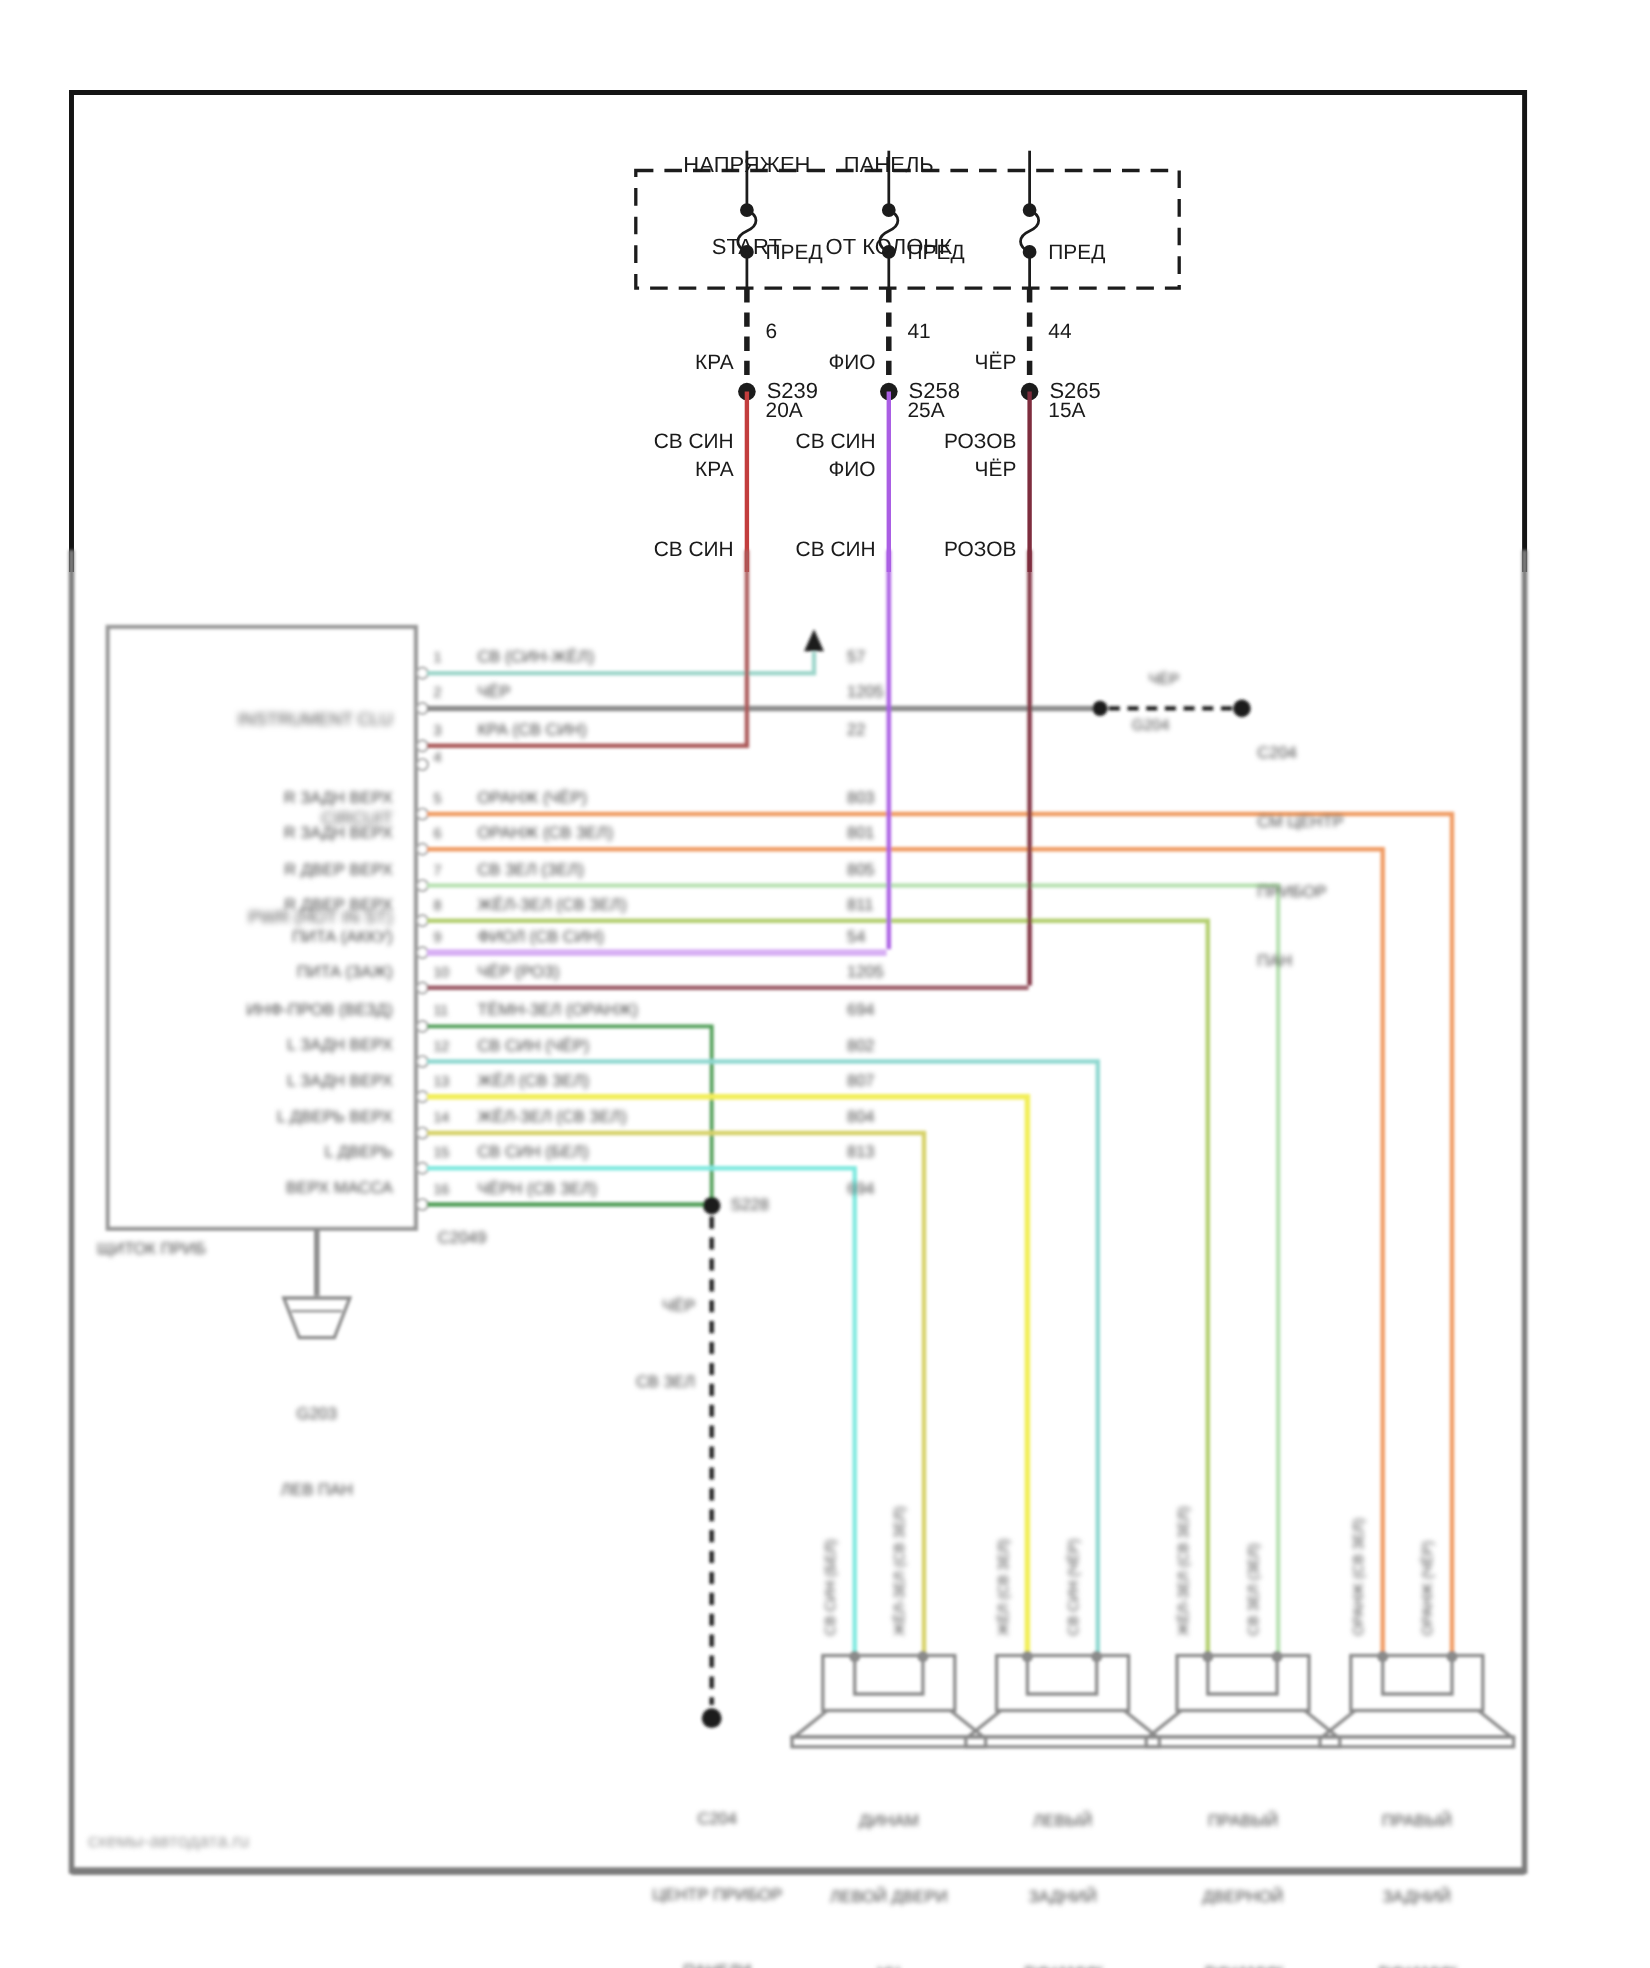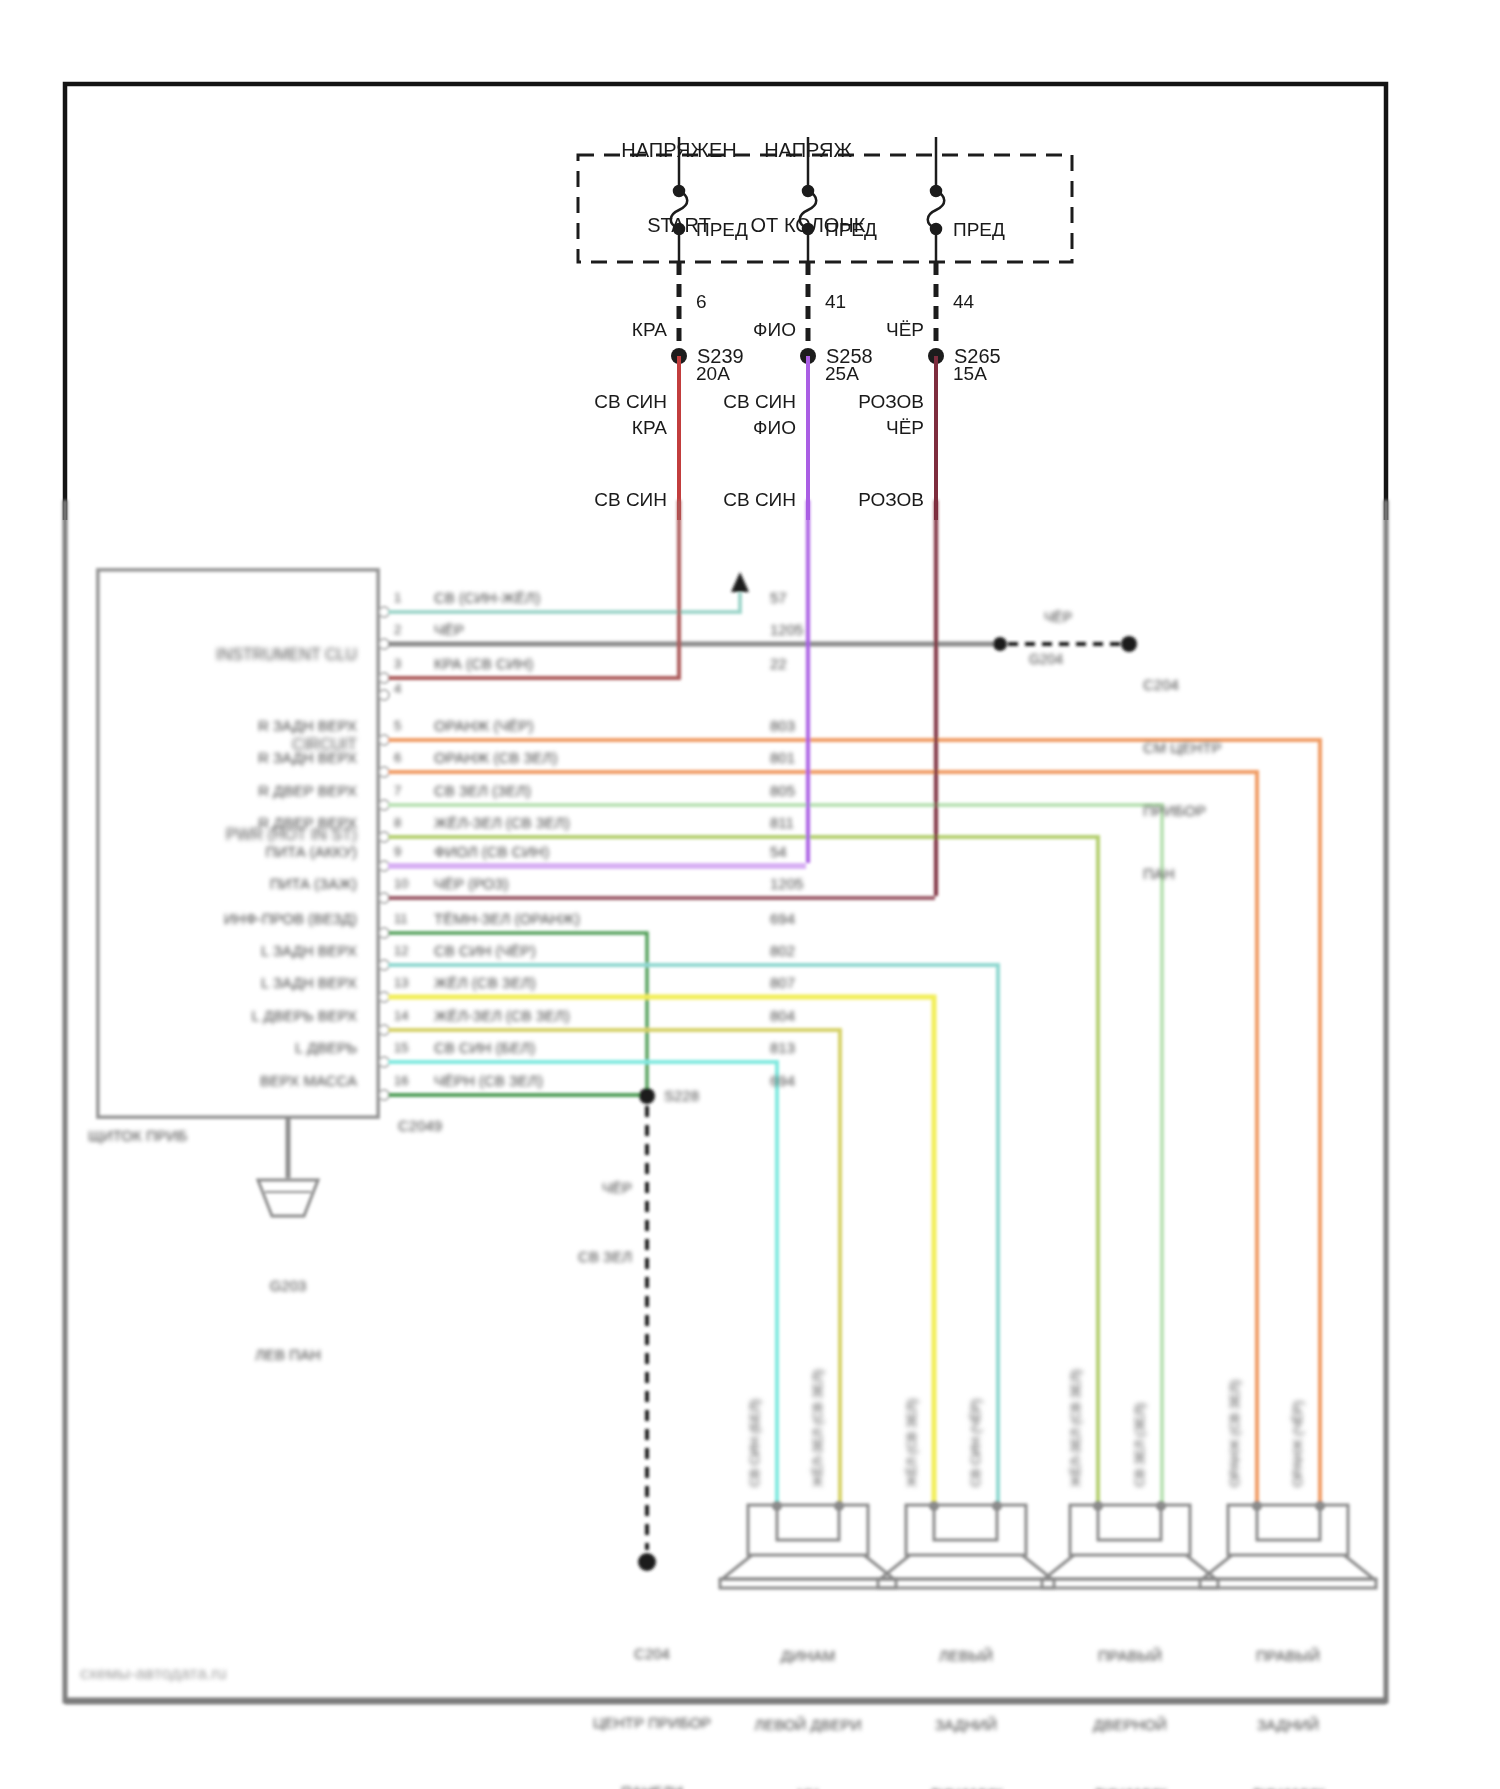--- a/index.html
+++ b/index.html
@@ -171,21 +171,21 @@
         <rect x="1200" y="1579" width="176" height="9"></rect>
       </g>
     </g>
   </svg>
 
   <div class="t c fs20" style="left:679px;top:88px">
     <div>НАПРЯЖЕН</div>
     <div>START</div>
   </div>
   <div class="t c fs20" style="left:808px;top:88px">
-    <div>НАПРЯЖ</div>
+    <div>ПАНЕЛЬ</div>
     <div>ОТ КОЛОНК</div>
   </div>
 
   <div class="t fs19" style="left:696px;top:170px">
     <div>ПРЕД</div>
     <div>6</div>
     <div>20A</div>
   </div>
   <div class="t fs19" style="left:825px;top:170px">
     <div>ПРЕД</div>

